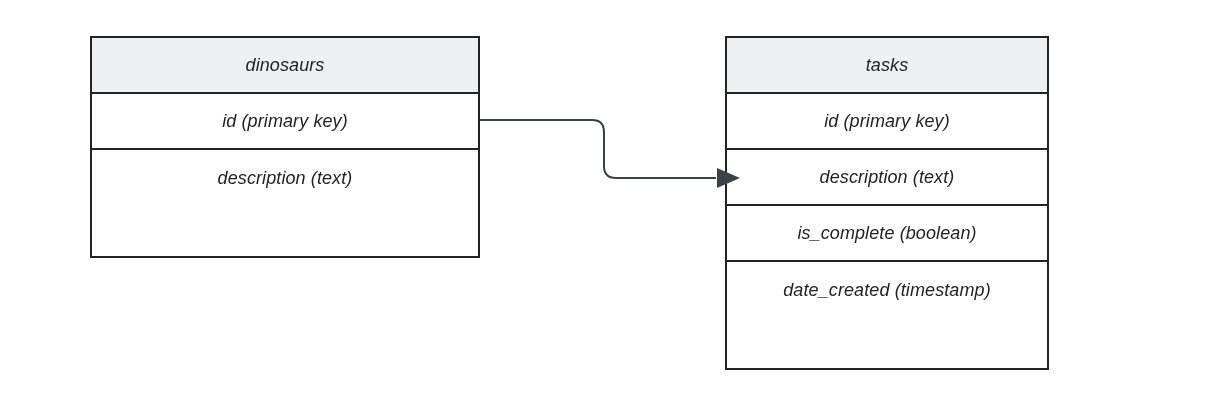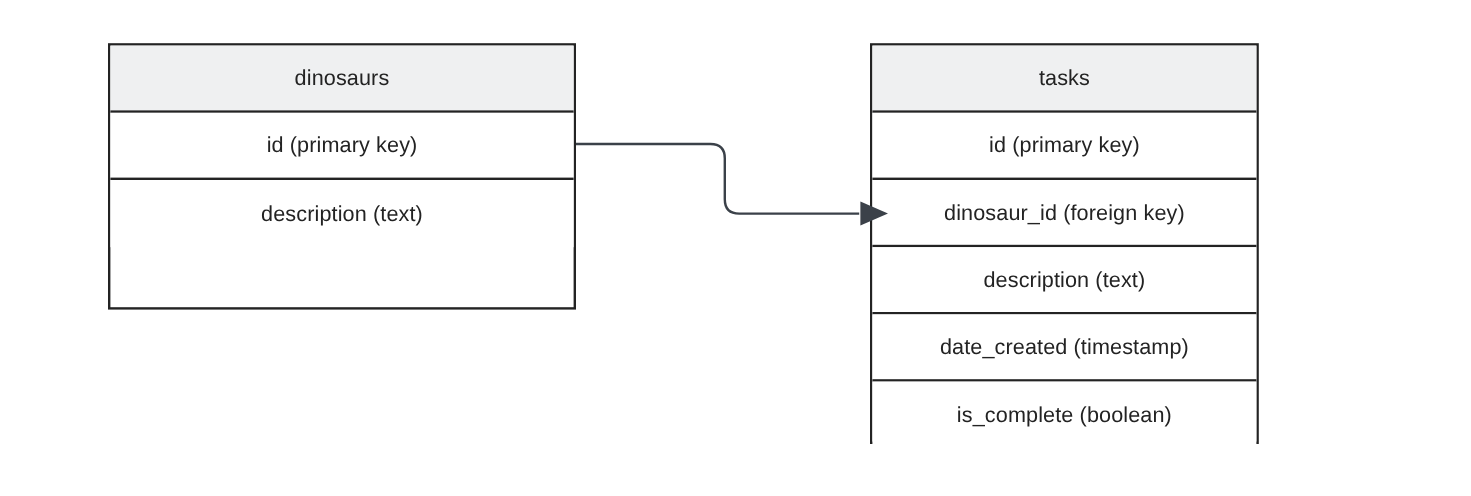--- a/index.html
+++ b/index.html
@@ -19,20 +19,21 @@
     background: #ffffff;
     overflow: hidden;
   }
 
   
   .entity {
     position: absolute;
     box-sizing: border-box;
     border: 2px solid #232323;
     background: #ffffff;
+    font-style: italic;
   }
   .entity-header {
     box-sizing: border-box;
     background: #eff0f1;
     border-bottom: 2px solid #232323;
     height: 56px;
     display: flex;
     align-items: center;
     justify-content: center;
     color: #232323;
@@ -88,24 +89,23 @@
 
   <div class="entity" id="entity-dinosaurs">
     <div class="entity-header">dinosaurs</div>
     <div class="entity-field">id (primary key)</div>
     <div class="entity-field">description (text)</div>
   </div>
 
   <div class="entity" id="entity-tasks">
     <div class="entity-header">tasks</div>
     <div class="entity-field">id (primary key)</div>
-    <div class="entity-field">dinosaur_id (foreign key)</div>
     <div class="entity-field">description (text)</div>
+    <div class="entity-field">is_complete (boolean)</div>
     <div class="entity-field">date_created (timestamp)</div>
-    <div class="entity-field">is_complete (boolean)</div>
   </div>
 
   <svg id="relationship-layer" viewBox="0 0 1226 413">
     <g>
       <path d="M 480 120 L 592 120 Q 604 120 604 132 L 604 166 Q 604 178 616 178 L 716 178" fill="none" stroke="#3b4149" stroke-width="2" stroke-linecap="butt" stroke-linejoin="round"></path>
       <polygon points="717,168 740,178 717,188" fill="#3b4149"></polygon>
     </g>
   </svg>
 
 </div>

